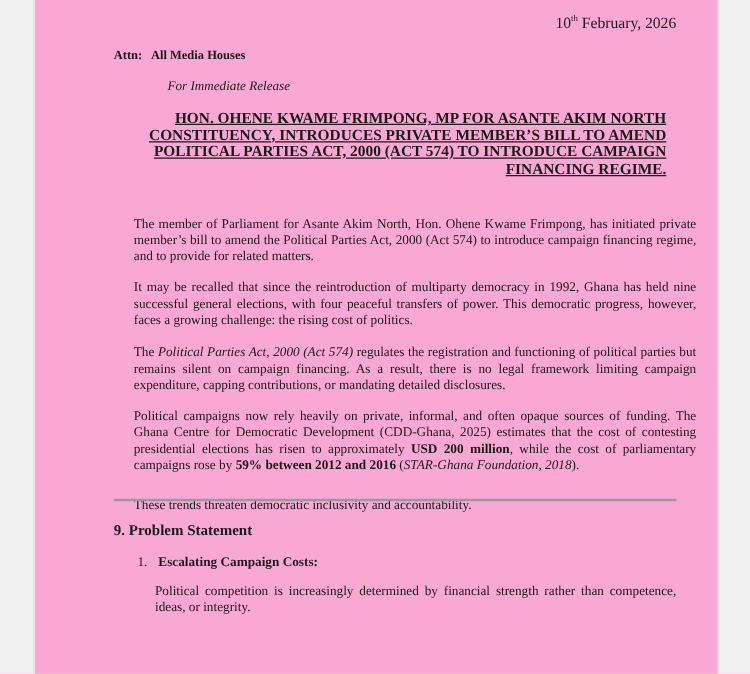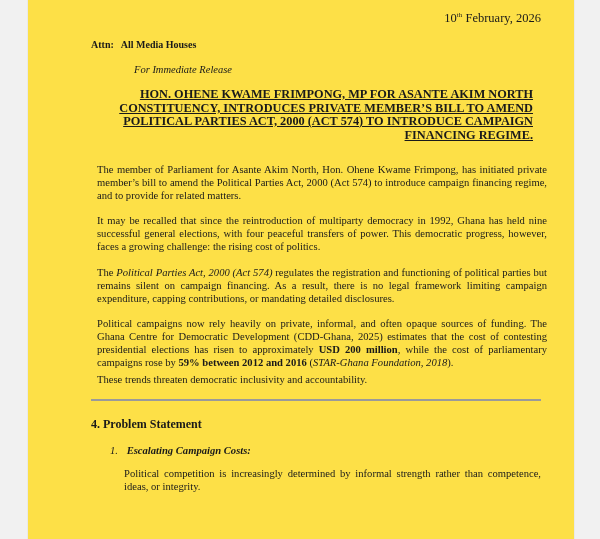--- a/index.html
+++ b/index.html
@@ -4,68 +4,68 @@
 <style>
   html, body { margin: 0; padding: 0; }
   body {
     width: 600px; height: 539px; overflow: hidden;
     background: #f1f1f1;
     font-family: "Liberation Serif", serif;
     color: #1a1a1a;
   }
   .page {
     position: absolute; left: 27px; top: 0; width: 546px; height: 539px;
-    background: #fde047;
+    background: #f9a8d4;
     border-left: 1px solid #e9e9e9; border-right: 1px solid #e9e9e9;
   }
   .content { position: absolute; left: 63px; width: 420px; }
   .date {
     position: absolute; top: 11px; right: 33px;
     font-size: 12.5px; white-space: nowrap;
   }
   .date sup { font-size: 7px; vertical-align: 5px; }
   .attn { position: absolute; top: 39px; font-size: 10px; font-weight: bold; white-space: pre; }
   .release { position: absolute; top: 64px; font-size: 10.5px; font-style: italic; margin-left: 43px; }
   .headline {
     position: absolute; top: 88px; left: 55px; width: 450px;
     font-size: 12.3px; font-weight: bold; text-decoration: underline;
     text-align: right; line-height: 13.5px;
   }
   p.body {
-    margin: 6px; position: absolute; left: 63px; width: 450px;
+    margin: 16px; position: absolute; left: 63px; width: 450px;
     font-size: 10.6px; line-height: 13px; text-align: justify;
   }
   .hr {
     position: absolute; top: 399px; left: 63px; width: 450px; height: 2px;
     background: #9a9a9a;
   }
   .section-title { position: absolute; top: 417px; left: 63px; font-size: 12px; font-weight: bold; }
-  .list-item { position: absolute; top: 445px; left: 82px; font-size: 10.6px; white-space: nowrap; font-style: italic; }
+  .list-item { position: absolute; top: 445px; left: 82px; font-size: 10.6px; white-space: nowrap; }
   .list-item .num { display: inline-block; width: 14px; }
   .list-item .label { font-weight: bold; }
   .item-body {
     position: absolute; top: 467px; left: 96px; width: 417px;
     font-size: 10.6px; line-height: 13px; text-align: justify; margin: 0;
   }
 </style>
 </head>
 <body>
 
 <div class="page">
   <div class="date"><span>10</span><sup>th</sup><span> February, 2026</span></div>
   <div class="content attn">Attn:   All Media Houses</div>
   <div class="content release">For Immediate Release</div>
   <div class="headline">HON. OHENE KWAME FRIMPONG, MP FOR ASANTE AKIM NORTH CONSTITUENCY, INTRODUCES PRIVATE MEMBER’S BILL TO AMEND POLITICAL PARTIES ACT, 2000 (ACT 574) TO INTRODUCE CAMPAIGN FINANCING REGIME.</div>
 
   <p class="body" style="top:157px">The member of Parliament for Asante Akim North, Hon. Ohene Kwame Frimpong, has initiated private member’s bill to amend the Political Parties Act, 2000 (Act 574) to introduce campaign financing regime, and to provide for related matters.</p>
   <p class="body" style="top:208px">It may be recalled that since the reintroduction of multiparty democracy in 1992, Ghana has held nine successful general elections, with four peaceful transfers of power. This democratic progress, however, faces a growing challenge: the rising cost of politics.</p>
   <p class="body" style="top:260px"><span>The </span><i>Political Parties Act, 2000 (Act 574)</i><span> regulates the registration and functioning of political parties but remains silent on campaign financing. As a result, there is no legal framework limiting campaign expenditure, capping contributions, or mandating detailed disclosures.</span></p>
   <p class="body" style="top:311px"><span>Political campaigns now rely heavily on private, informal, and often opaque sources of funding. The Ghana Centre for Democratic Development (CDD-Ghana, 2025) estimates that the cost of contesting presidential elections has risen to approximately </span><b>USD 200 million</b><span>, while the cost of parliamentary campaigns rose by </span><b>59% between 2012 and 2016</b><span> (</span><i>STAR-Ghana Foundation, 2018</i><span>).</span></p>
-  <p class="body" style="top:367px">These trends threaten democratic inclusivity and accountability.</p>
+  <p class="body" style="top:382px">These trends threaten democratic inclusivity and accountability.</p>
 
   <div class="hr"></div>
-  <div class="section-title">4. Problem Statement</div>
+  <div class="section-title">9. Problem Statement</div>
   <div class="list-item">
     <span class="num">1.</span>
     <span class="label">Escalating Campaign Costs:</span>
   </div>
-  <p class="item-body">Political competition is increasingly determined by informal strength rather than competence, ideas, or integrity.</p>
+  <p class="item-body">Political competition is increasingly determined by financial strength rather than competence, ideas, or integrity.</p>
 </div>
 
 </body></html>

